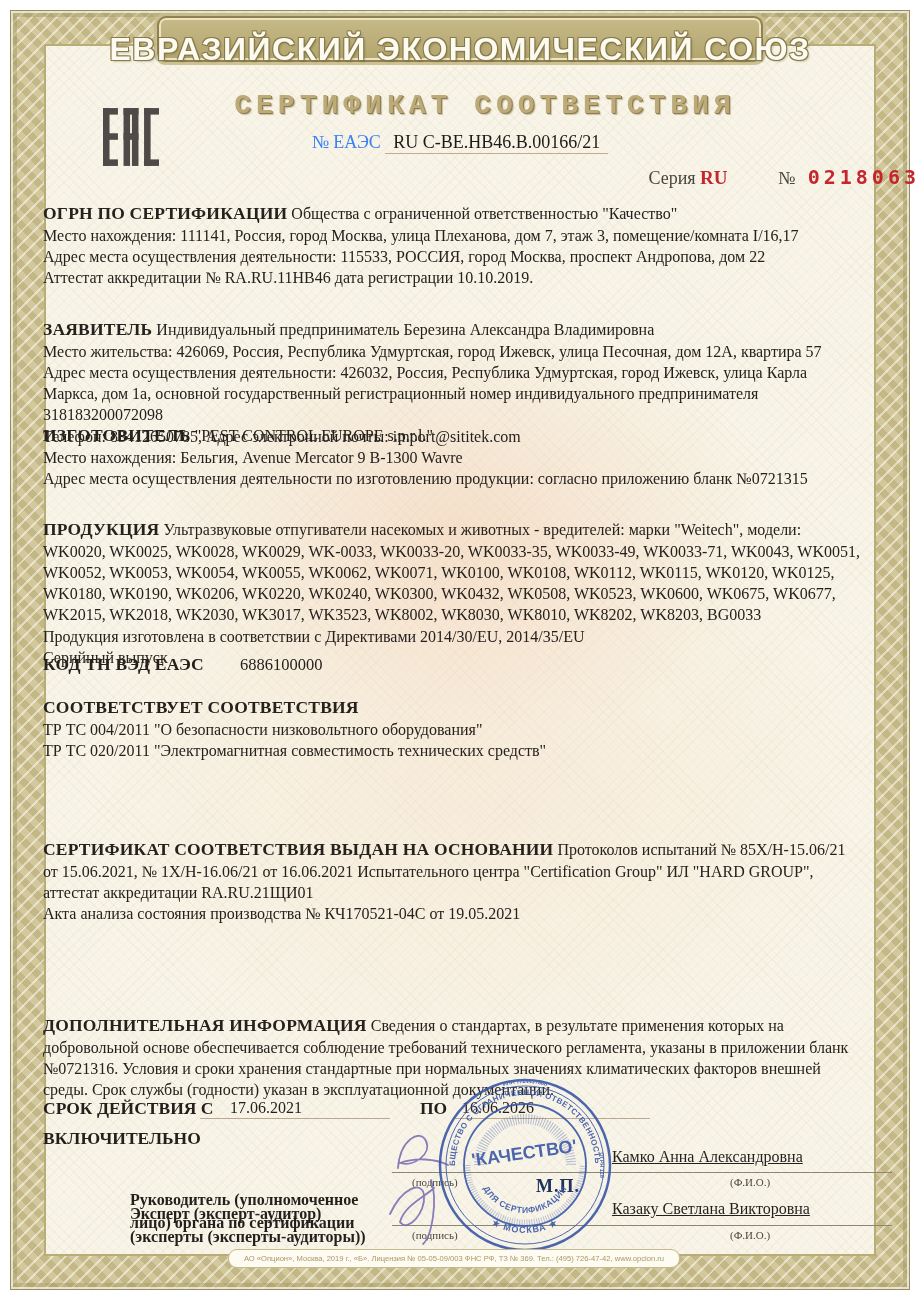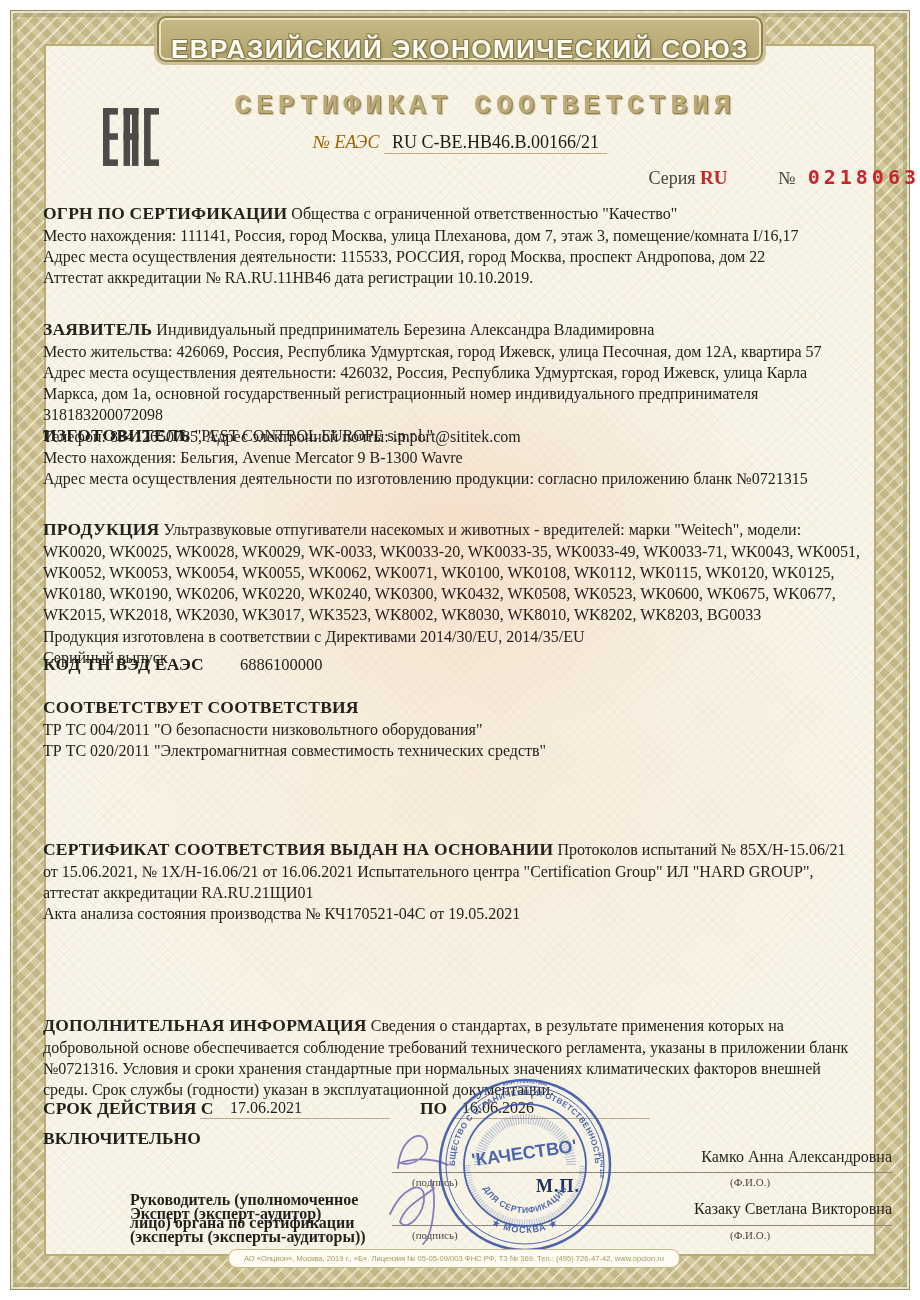--- a/index.html
+++ b/index.html
@@ -20,29 +20,29 @@
       radial-gradient(ellipse 520px 420px at 52% 60%, rgba(247,219,193,.35), rgba(247,219,193,0) 75%),
       repeating-linear-gradient(45deg, rgba(168,158,118,.07) 0 1px, transparent 1px 7px),
       repeating-linear-gradient(-45deg, rgba(168,158,118,.07) 0 1px, transparent 1px 7px),
       #f8f4e7;}
 
   
   .banner{position:absolute;top:16px;left:50%;transform:translateX(-50%);
     width:602px;height:42px;display:flex;align-items:center;justify-content:center;
     background:linear-gradient(#c6ba88,#b2a56f);border:2px solid #8f8250;border-radius:9px;
     box-shadow: inset 0 0 0 2px #ece4c2, 0 0 0 3px rgba(201,189,140,.9);}
-  .banner-text{font-family:"Liberation Sans",sans-serif;font-weight:bold;font-size:26px;
+  .banner-text{font-family:"Liberation Sans",sans-serif;font-weight:bold;font-size:32px;
     letter-spacing:1.5px;color:#fdfbf1;white-space:nowrap;
     text-shadow:1px 1px 0 #877a49,-1px -1px 0 #877a49,1px -1px 0 #877a49,-1px 1px 0 #877a49,2px 2px 2px rgba(80,70,30,.25);margin-top:20px;}
   .eac{position:absolute;left:103px;top:108px;}
   .cert-title{position:absolute;top:90px;left:110px;right:60px;text-align:center;
     font-family:Liberation Mono, monospace;font-weight:bold;font-size:28px;letter-spacing:5px;
     color:#bcab79;text-shadow:1px 1px 0 #8d7c4e,2px 2px 1px rgba(141,124,78,.45);white-space:nowrap;}
   .cert-no{position:absolute;top:132px;left:0;width:920px;text-align:center;font-size:18px;}
-  .cert-no .lbl{color:#a16207;font-style:italic;}
+  .cert-no .lbl{color:#3b82f6;}
   .cert-no .val{color:#1e1b17;border-bottom:1px solid #c9a793;padding:0 8px 1px 8px;}
   .series-row{position:absolute;top:165px;left:0;width:920px;text-align:right;font-size:18px;}
   .series-row .lbl{color:#4a453e;}
   .series-row .red{color:#c5252c;font-weight:bold;}
   .series-row .series-val{margin-right:46px;font-size:19px;}
   .series-row .blank-no{font-family:"DejaVu Sans Mono",monospace;font-size:20px;letter-spacing:4px;margin-left:8px;}
 
   
   .section{position:absolute;left:43px;width:820px;font-size:16px;line-height:1.32;color:#25211d;}
   .h{font-weight:bold;font-size:17.5px;letter-spacing:.2px;}
@@ -50,21 +50,21 @@
   .tn-val{margin-left:36px;font-size:16.5px;}
 
   
   .abs{position:absolute;}
   .bold-label{font-weight:bold;font-size:17.5px;}
   .fill-date{font-size:16px;}
   .u-line{position:absolute;border-bottom:1px solid #b9a893;height:0;}
   .sig-role{position:absolute;left:130px;width:255px;font-weight:bold;font-size:16px;line-height:1.45;}
   .sig-line{position:absolute;border-bottom:1.2px solid #8d8576;}
   .cap{position:absolute;font-size:11px;color:#4c463c;}
-  .sig-name{position:absolute;width:280px;text-align:right;font-size:16px;}
+  .sig-name{position:absolute;width:280px;text-align:left;font-size:16px;text-decoration:underline;}
 
   
   .mp{position:absolute;left:504px;top:1176px;font-weight:bold;font-size:18px;letter-spacing:1px;color:#20315c;margin-left:32px;}
   .stamp-svg{position:absolute;left:437px;top:1077px;width:176px;height:176px;opacity:.9;}
   .ink-svg{position:absolute;left:0;top:0;width:920px;height:1300px;pointer-events:none;}
 
   
   .footer-pill{position:absolute;left:228px;top:1249px;width:450px;height:17px;border-radius:9px;
     background:#fdfbf2;border:1px solid #c6ba8c;display:flex;align-items:center;justify-content:center;}
   .footer-pill span{font-family:"Liberation Sans",sans-serif;font-size:7.6px;color:#a79a64;white-space:nowrap;}

